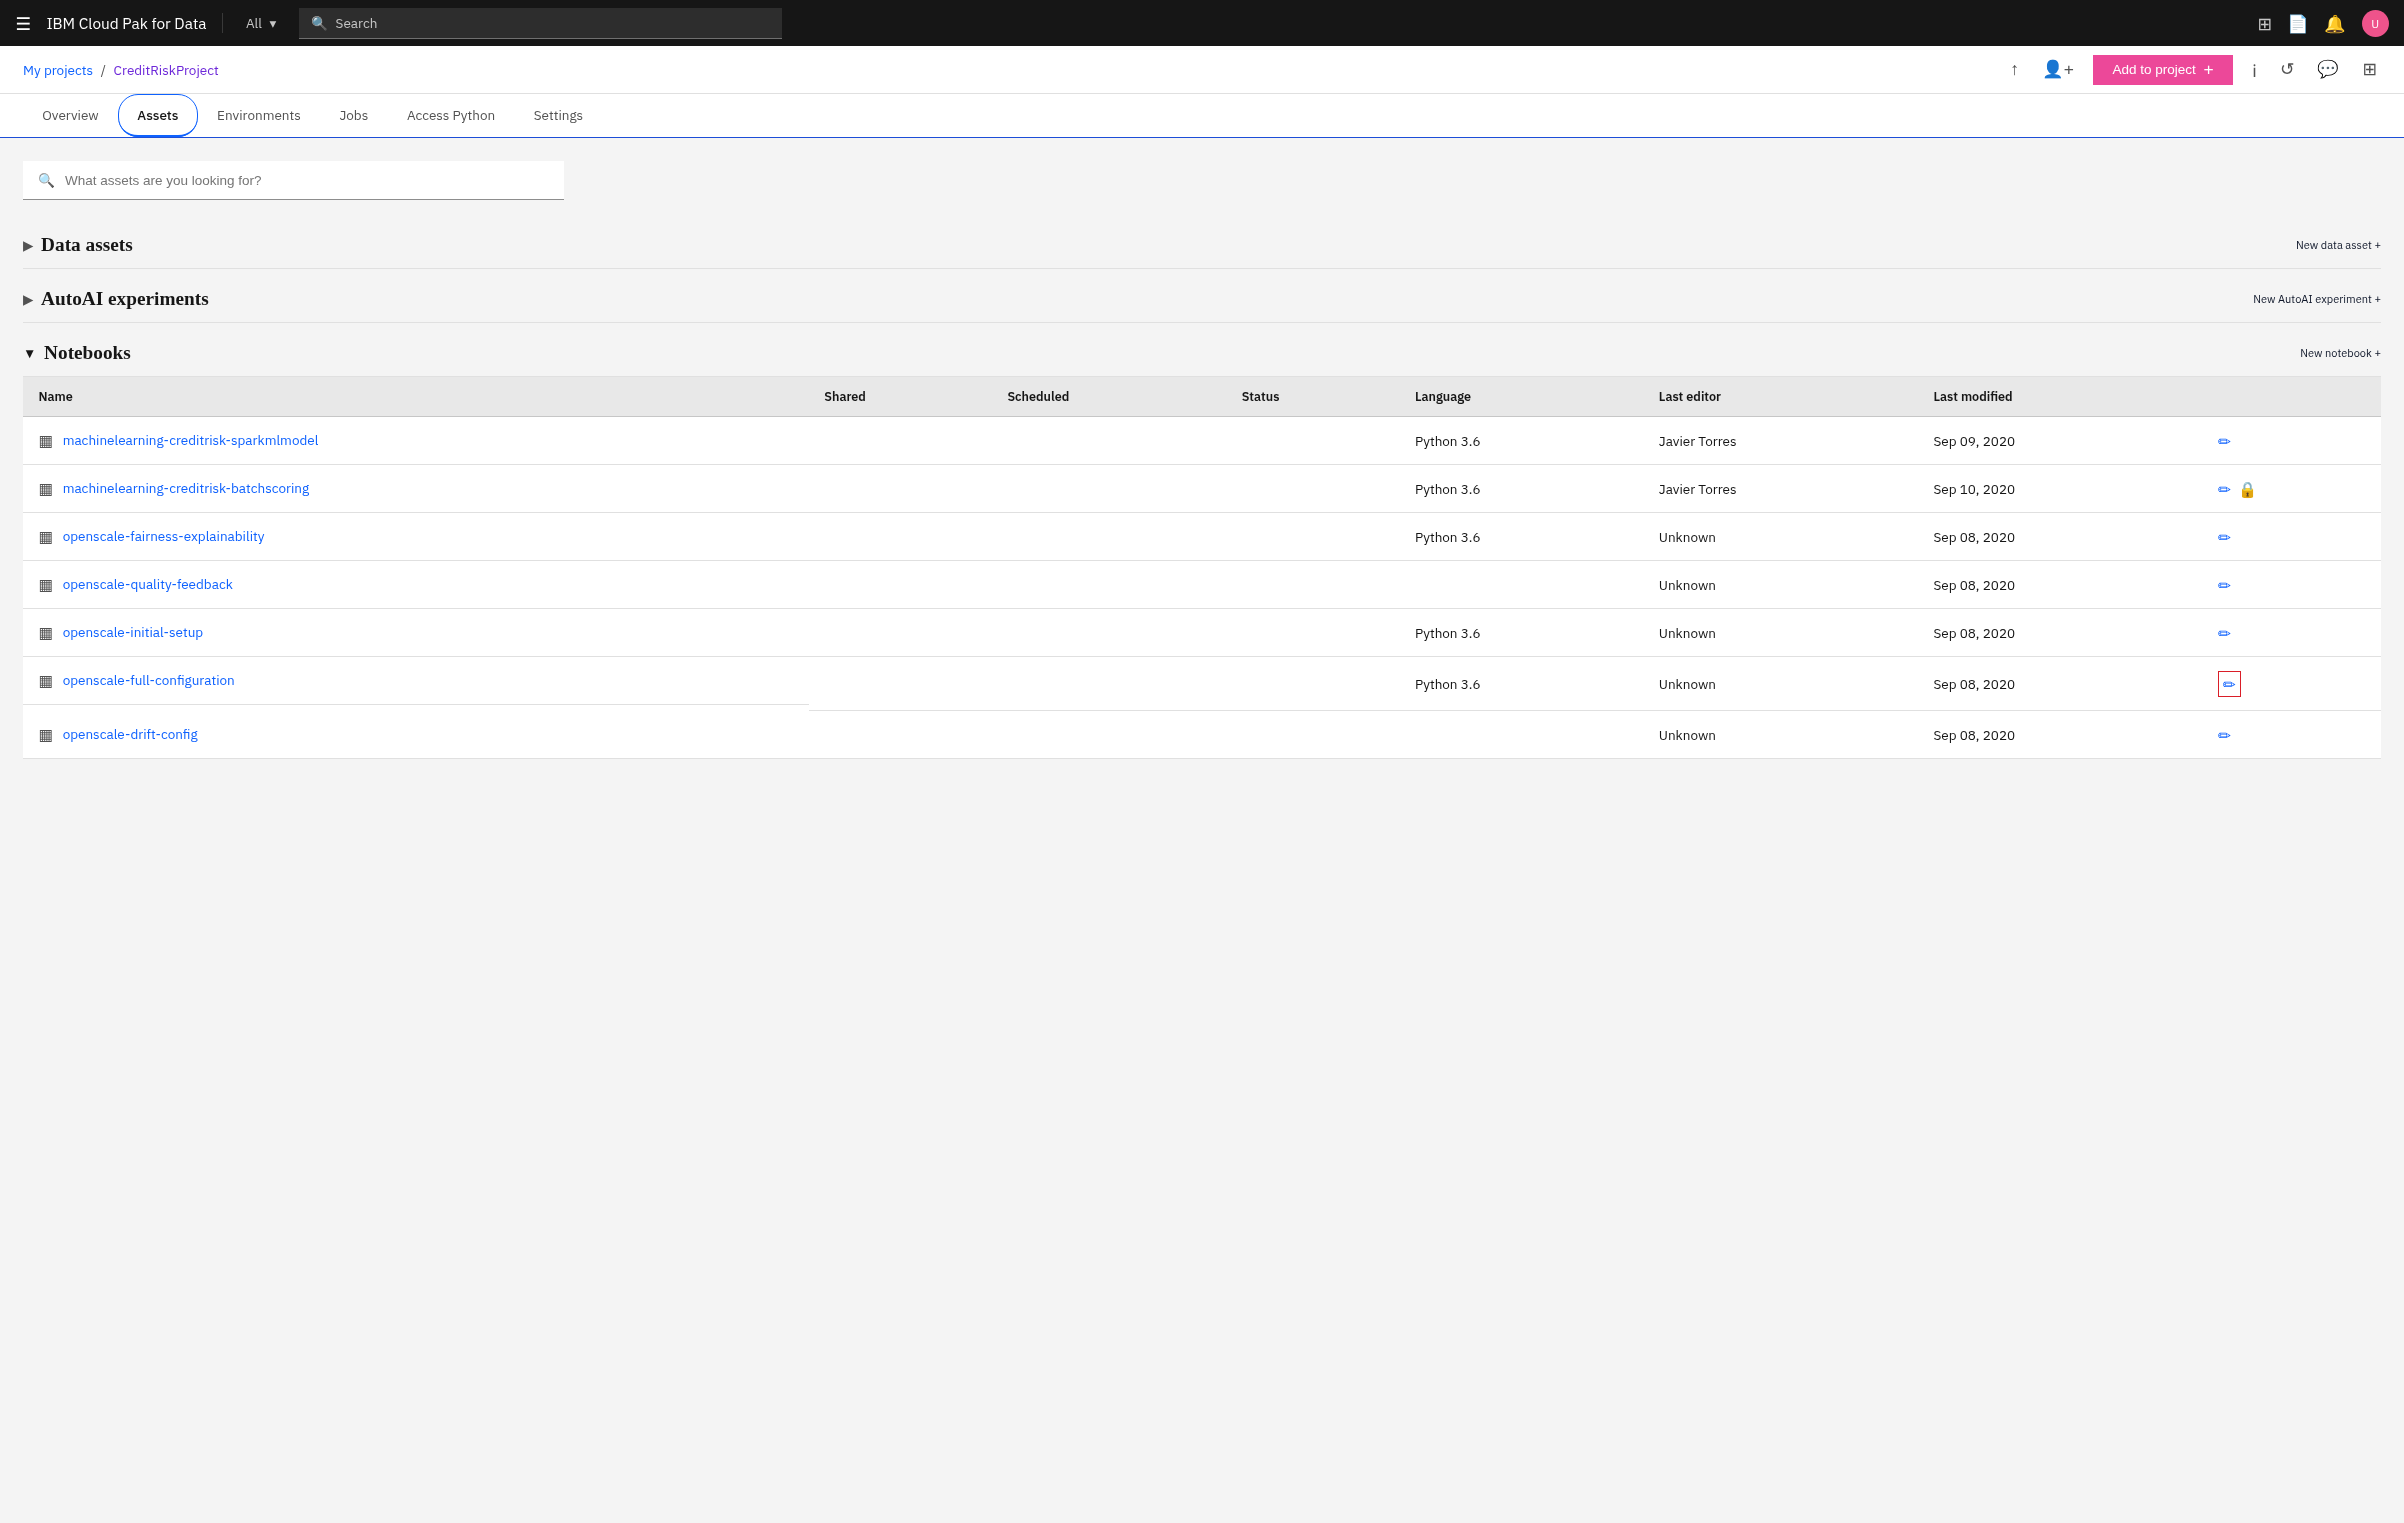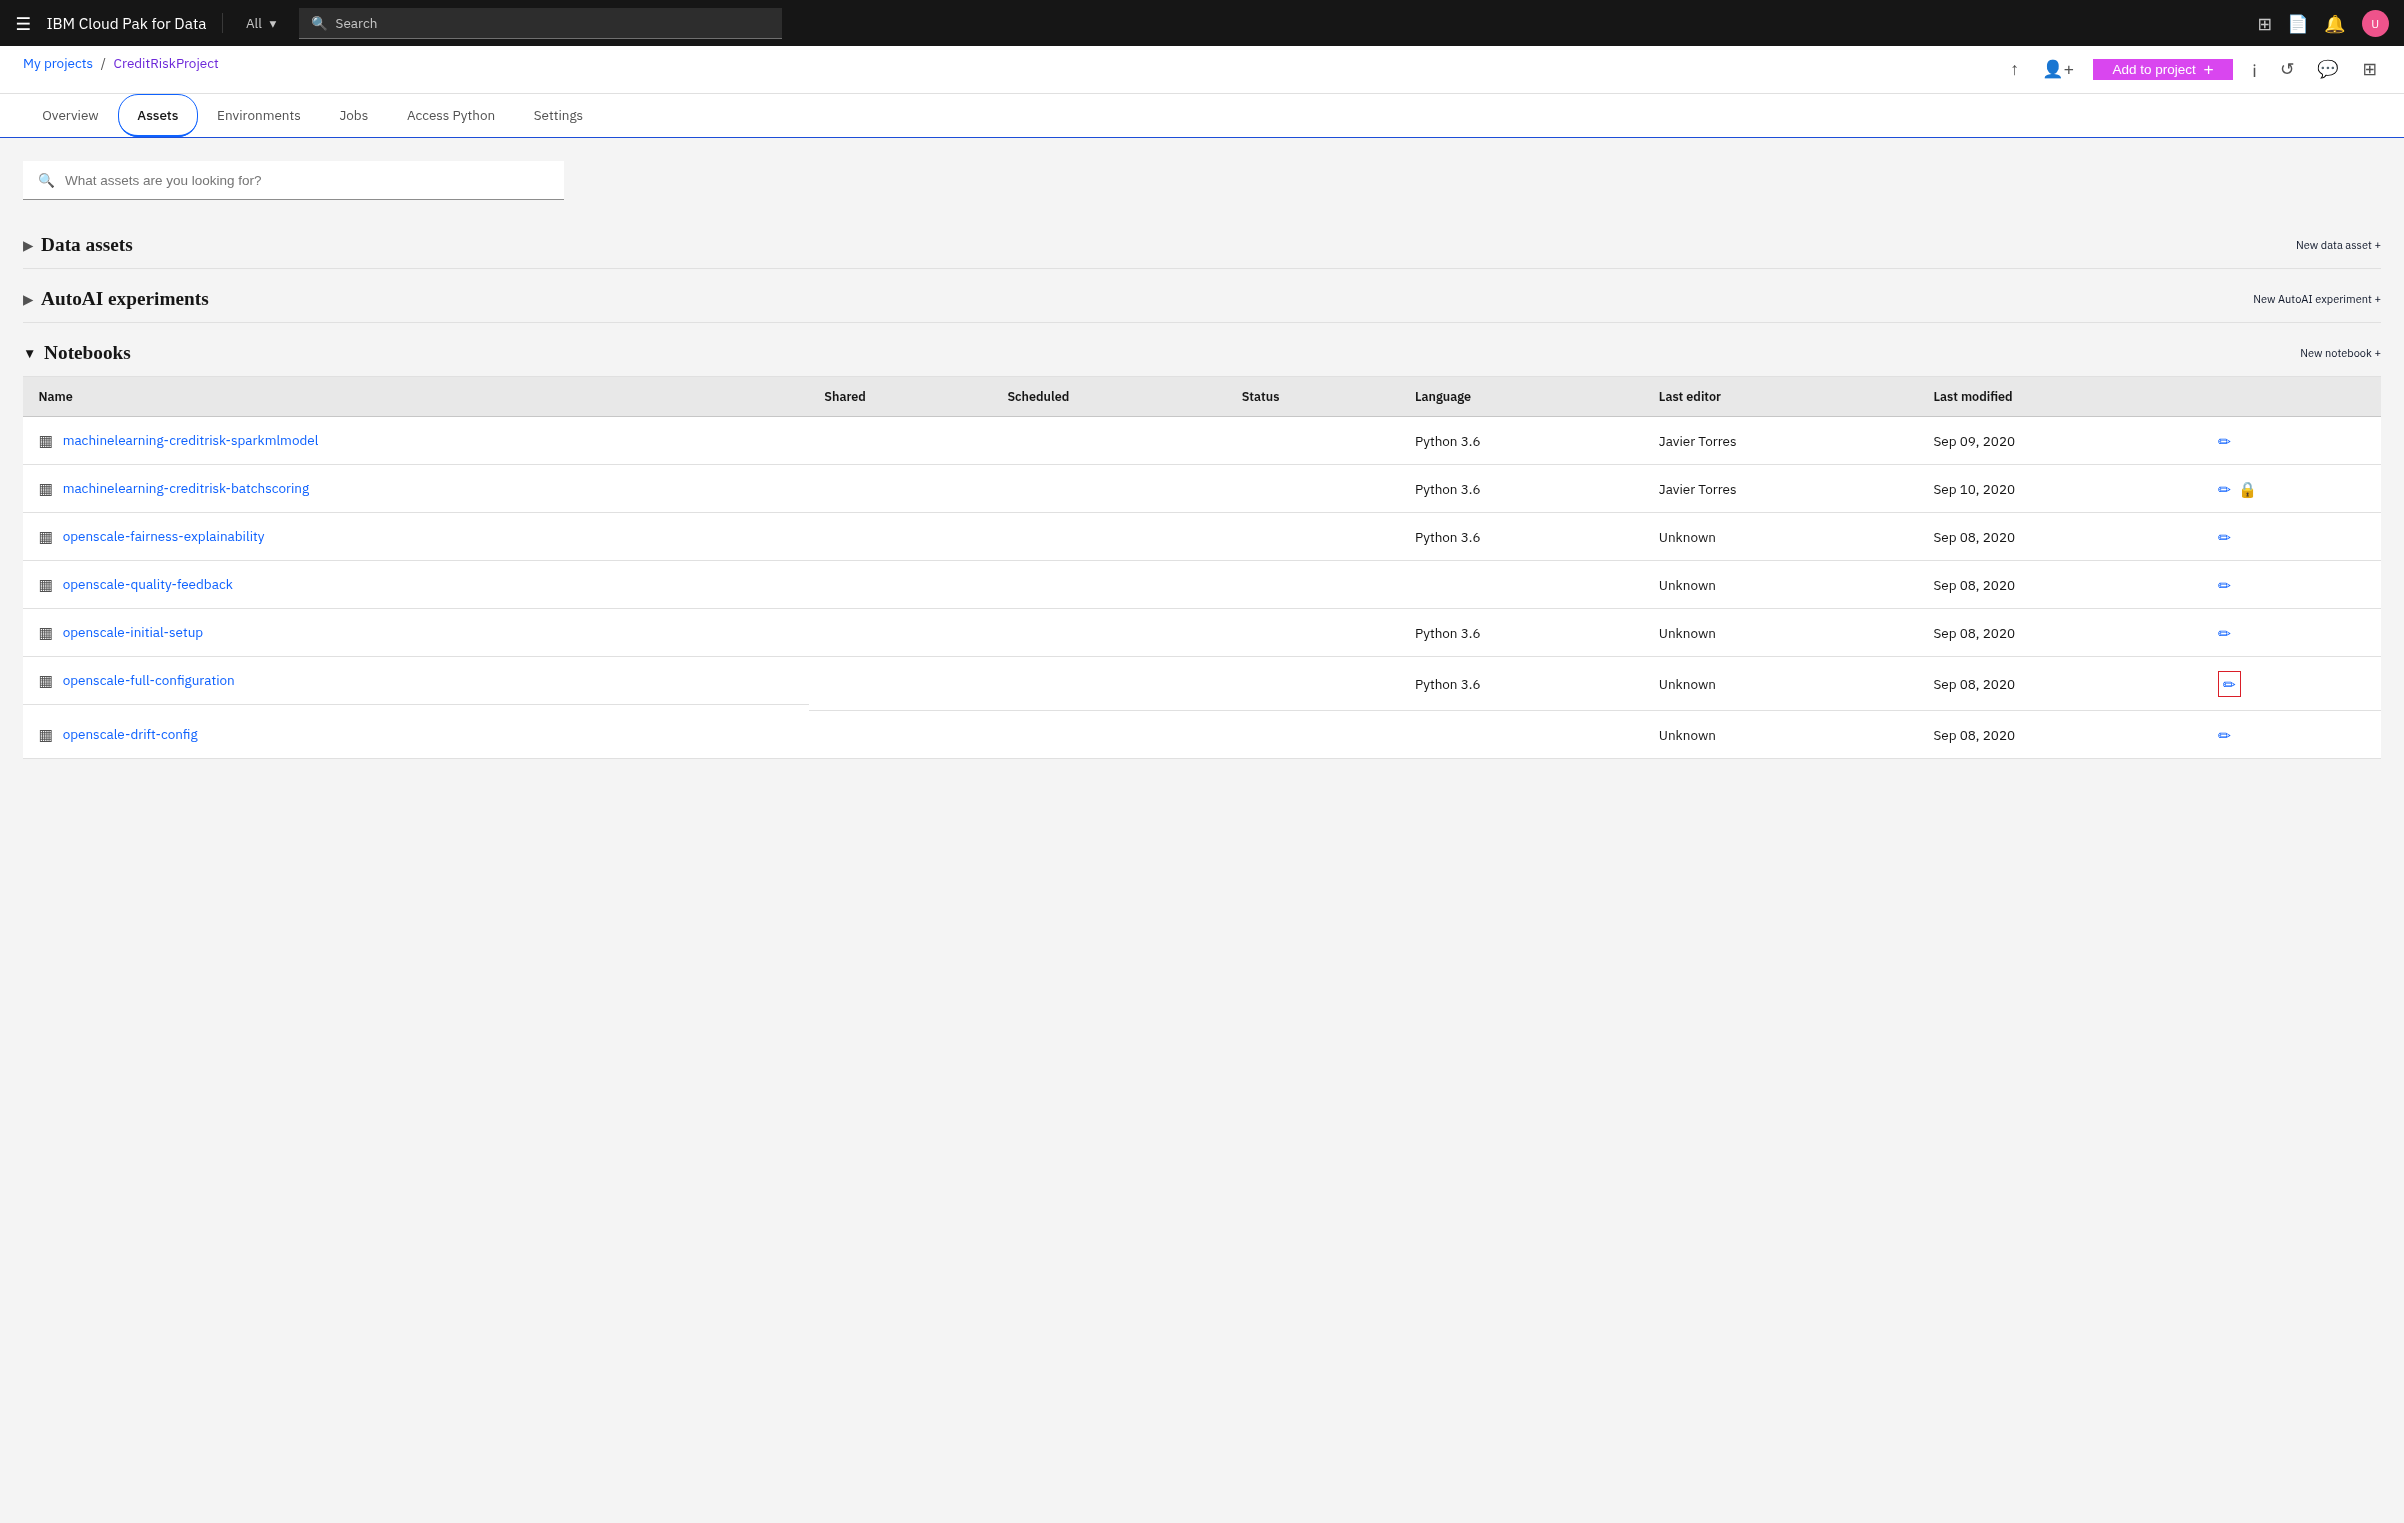--- a/index.html
+++ b/index.html
@@ -31,34 +31,34 @@
     }
     .top-nav-actions { margin-left: auto; display: flex; align-items: center; gap: 15.4px; color: #c6c6c6; }
     .top-nav-actions span { cursor: pointer; font-size: 17.4px; }
     .avatar { width: 27px; height: 27px; border-radius: 50%; background: #ee538b; display: flex; align-items: center; justify-content: center; color: #fff; font-size: 11.6px; }
 
     
     .breadcrumb-bar {
       background: #fff;
       padding: 7.7px 23px;
       display: flex;
-      align-items: flex-start;
+      align-items: center;
       gap: 7.7px;
       border-bottom: 1px solid #e0e0e0;
     }
     .breadcrumb-link { color: #0f62fe; text-decoration: none; font-size: 13.5px; cursor: pointer; }
     .breadcrumb-sep { color: #525252; }
     .breadcrumb-current { font-size: 13.5px; color: #6d28d9; }
     .breadcrumb-actions { margin-left: auto; display: flex; align-items: center; gap: 15.4px; }
     .btn-icon { background: none; border: none; cursor: pointer; color: #525252; font-size: 17.4px; padding: 3.9px; }
     .btn-add-project {
-      background: #d946ef; color: #fff; border: none; cursor: pointer;
+      background: #ec4899; color: #fff; border: none; cursor: pointer;
       padding: 9.7px 19.3px; font-size: 13.5px; font-weight: 400;
       display: flex; align-items: center; gap: 7.7px;
-      height: 21px;
+      height: 30px;
     }
     .btn-add-project .plus { font-size: 17.4px; }
 
     
     .tabs-bar {
       background: #fff;
       display: flex;
       align-items: flex-end;
       border-bottom: 1px solid #1d4ed8;
       padding: 0 23px;

